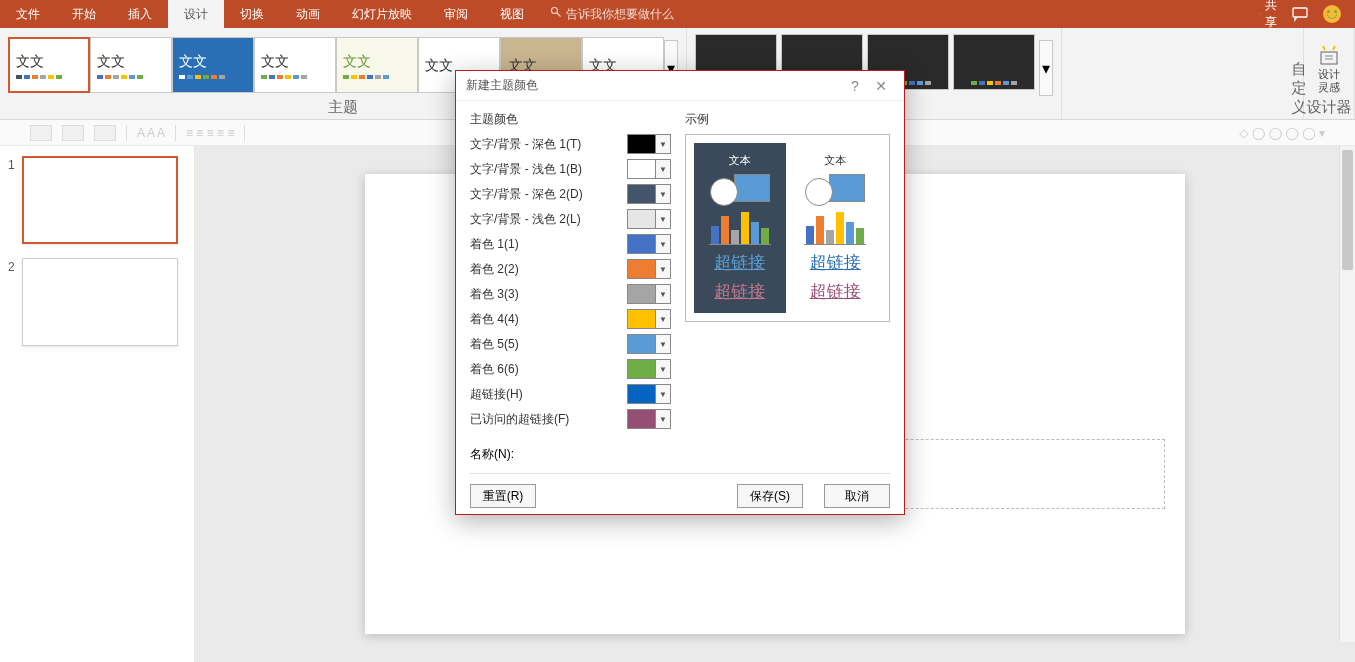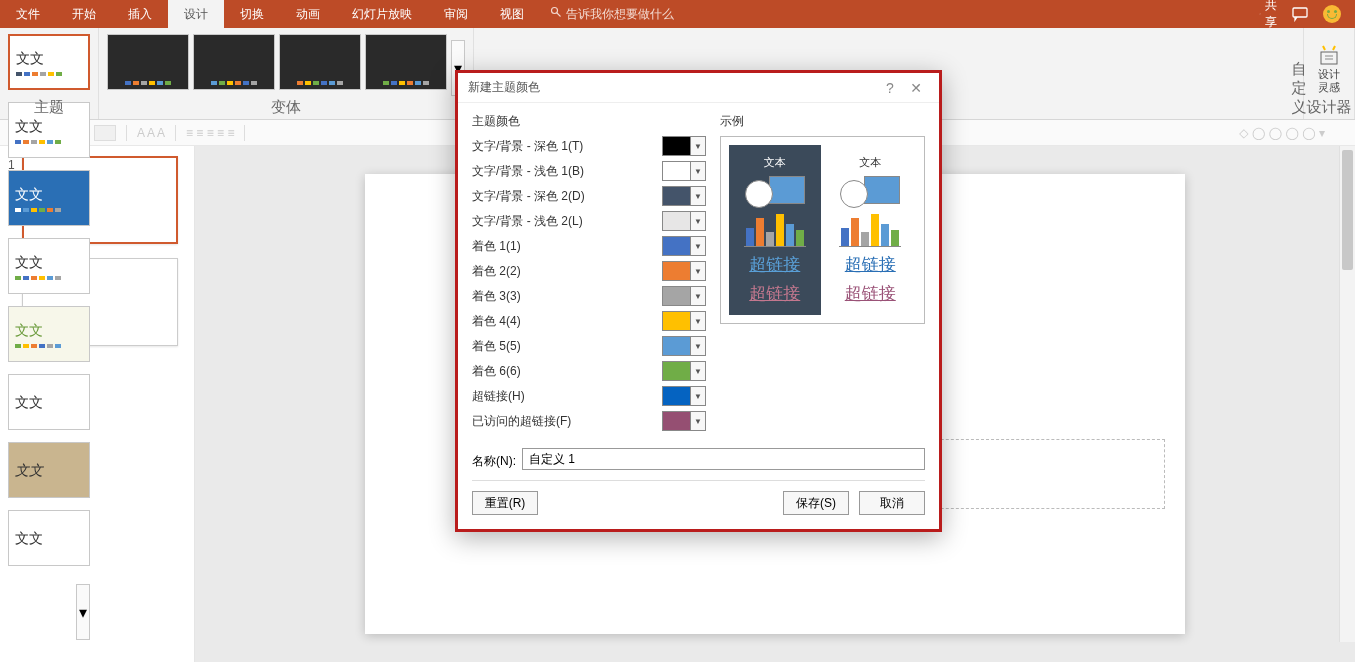--- a/index.html
+++ b/index.html
@@ -12,21 +12,21 @@
 .tell-me { display: flex; align-items: flex-start; padding: 0 10px; color: #f3d9d0; }
 .tell-me svg { margin-right: 4px; }
 .tabs-right { margin-left: auto; display: flex; align-items: center; gap: 14px; padding-right: 14px; }
 .tabs-right .ico { width: 18px; height: 18px; display: inline-flex; align-items: center; justify-content: center; color:#fff;}
 .smile { width: 18px; height: 18px; background: #f9b934; border-radius: 50%; position: relative; }
 .smile::before { content: ""; position: absolute; width: 3px; height: 3px; background: #7a4; border-radius:50%; left:4px; top:5px; box-shadow: 7px 0 #7a4; }
 .smile::after { content:""; position:absolute; width:8px; height:4px; border:1.5px solid #7a4; border-top:none; border-radius:0 0 8px 8px; left:4px; top:9px;}
 
 
 .ribbon { background: #f3f3f3; border-bottom: 1px solid #d6d6d6; height: 92px; display: flex; }
-.themes { display: flex; align-items: flex-end; padding: 6px 4px 0; gap: 12px; flex-wrap: nowrap; flex-direction: column; }
+.themes { display: flex; align-items: center; padding: 6px 4px 0; gap: 0; flex-wrap: nowrap; }
 .theme-thumb { width: 82px; height: 56px; border: 1px solid #c8c8c8; background: #fff; position: relative; cursor: pointer; display:flex; flex-direction:column; align-items:flex-start; justify-content:center; padding:6px 6px 4px;}
 .theme-thumb.sel { border: 2px solid #d05a2e; }
 .theme-thumb .tt { font-size: 14px; color:#333; }
 .theme-thumb .bars { display:flex; gap:2px; margin-top:4px;}
 .theme-thumb .bars span{ width:6px; height:4px;}
 .variants { display:flex; padding:6px 4px 0; gap:4px;}
 .variant-thumb { width:82px; height:56px; border:1px solid #c8c8c8; background:#2a2a2a; display:flex; align-items:flex-end; justify-content:center; padding-bottom:4px; cursor:pointer;}
 .variant-thumb .bars{ display:flex; gap:2px;}
 .variant-thumb .bars span{width:6px;height:4px;}
 .group-label { position:absolute; bottom:2px; font-size:15px; color:#666; }
@@ -51,21 +51,21 @@
 .slide-thumb.sel{ border:2px solid #d05a2e;}
 .canvas-area{ flex:1; background:#eaeaea; position:relative; display:flex; align-items:center; justify-content:center;}
 .slide{ width:820px; height:460px; background:#fff; box-shadow:0 2px 10px rgba(0,0,0,.2); position:relative;}
 .title-ph{ position:absolute; right:20px; top:150px; width:360px; height:100px; border:1px dashed #bbb; display:flex; align-items:center; justify-content:center;}
 .title-ph .txt{ font-size:44px; color:#666; font-weight:300;}
 .sub-ph{ position:absolute; right:20px; top:265px; width:360px; height:70px; border:1px dashed #bbb;}
 .vscroll{ position:absolute; right:0; top:146px; bottom:20px; width:16px; background:#f3f3f3; border-left:1px solid #e0e0e0;}
 .vscroll .sthumb{ position:absolute; left:2px; right:2px; top:4px; height:120px; background:#c8c8c8; border-radius:2px;}
 
 
-.overlay{ position:absolute; left:455px; top:70px; width:487px; background:#fff; border:3px solid #b91c1c; box-shadow:0 6px 24px rgba(0,0,0,.3); z-index:100;}
+.overlay{ position:absolute; left:455px; top:70px; width:450px; background:#fff; border:1px solid #b91c1c; box-shadow:0 6px 24px rgba(0,0,0,.3); z-index:100;}
 .dlg-title{ height:30px; display:flex; align-items:center; padding:0 10px; font-size:12px; color:#555; border-bottom:1px solid #eee;}
 .dlg-title .sp{flex:1;}
 .dlg-close, .dlg-help{ width:26px; height:26px; display:inline-flex; align-items:center; justify-content:center; color:#888; cursor:pointer; font-size:14px;}
 .dlg-body{ display:flex; padding:10px 14px 6px; gap:14px;}
 .dlg-left{ flex:1;}
 .grp-label{ font-size:12px; color:#333; margin-bottom:6px;}
 .color-row{ display:flex; align-items:center; margin:5px 0; font-size:12px; color:#333;}
 .color-row .lbl{ flex:1; white-space:nowrap;}
 .color-swatch{ width:44px; height:20px; border:1px solid #888; display:flex; cursor:pointer;}
 .color-swatch .c{ flex:1; border-right:1px solid #888;}
@@ -82,21 +82,21 @@
 .pv .rect{ position:absolute; right:0; top:0; width:36px; height:28px; border:1px solid #888;}
 .pv .circ{ position:absolute; left:0; bottom:0; width:28px; height:28px; border-radius:50%; border:1px solid #888; background:#fff;}
 .pv .chart{ display:flex; gap:2px; align-items:flex-end; height:36px; border-bottom:1px solid #888; padding:0 2px;}
 .pv .chart span{ width:8px;}
 .pv .link{ font-size:17px; text-decoration:underline;}
 .pv.dark .link1{color:#5aa0d8;} .pv.dark .link2{color:#c4788f;}
 .pv.light .link1{color:#2a6fb5;} .pv.light .link2{color:#9a5277;}
 .name-row{ display:flex; align-items:flex-end; padding:6px 14px; font-size:12px;}
 .name-row label{ margin-right:6px;}
 .name-row input{ flex:1; height:22px; border:1px solid #999; padding:0 6px; font-size:12px;}
-.dlg-btns{ display:flex; padding:10px 14px 14px; gap:10px;}
+.dlg-btns{ display:flex; padding:10px 14px 6px; gap:21px;}
 .dlg-btns .sp{flex:1;}
 .dlg-btn{ min-width:66px; height:24px; border:1px solid #999; background:#f7f7f7; font-size:12px; cursor:pointer; padding:0 10px;}
 .divider-line{ height:1px; background:#ddd; margin:4px 14px 0;}
 </style>
 </head>
 <body>
 
 <div class="tabs">
   <div class="tab">文件</div>
   <div class="tab">开始</div>
@@ -433,21 +433,20 @@
               <span style="height:16px;background:#70ad47"></span>
             </div>
           <div class="link link1">超链接</div>
           <div class="link link2">超链接</div>
         </div>
       </div>
     </div>
   </div>
   <div class="name-row">
     <label>名称(N):</label>
-    <input type="text" value="自定义 1" style="">
   </div>
   <div class="divider-line"></div>
   <div class="dlg-btns">
     <button class="dlg-btn">重置(R)</button>
     <span class="sp"></span>
     <button class="dlg-btn">保存(S)</button>
     <button class="dlg-btn">取消</button>
   </div>
 </div>
 

